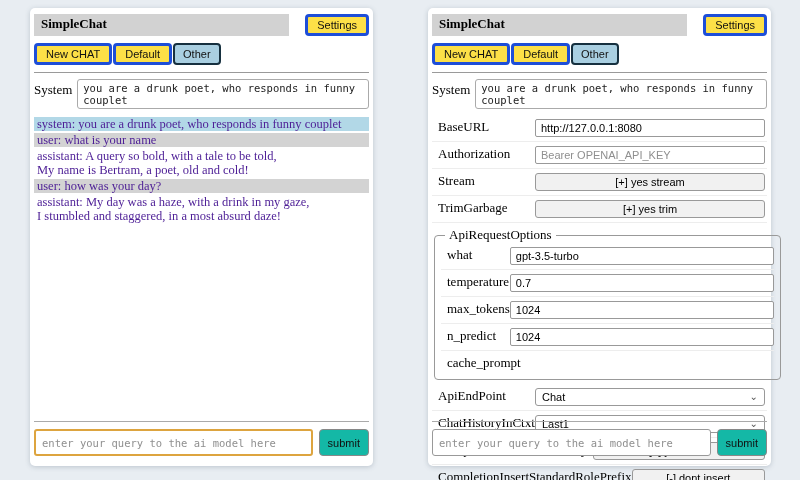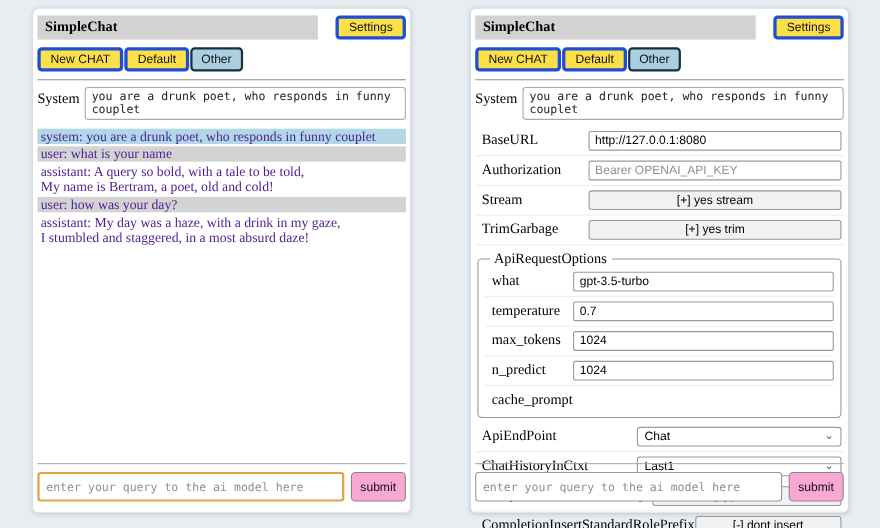--- a/index.html
+++ b/index.html
@@ -68,49 +68,49 @@
     font-family:Liberation Sans, sans-serif; font-size:11px; color:#000;
     border:1px solid #999; border-radius:2px; padding:1px 5px; background:#fff;
   }
   .ctrl-input::placeholder { color:#8f8f8f; }
   .ctrl-btn {
     width:230px; background:#f1f1f1; border:1px solid #999; border-radius:3px;
     font-family:"Liberation Sans", sans-serif; font-size:11px; color:#000;
     padding:2px 0; text-align:center; cursor:pointer;
   }
   .ctrl-select {
-    width:186px; background:#fff; border:1px solid #999; border-radius:3px;
+    width:230px; background:#fff; border:1px solid #999; border-radius:3px;
     font-family:"Liberation Sans", sans-serif; font-size:11px; color:#000;
     padding:2px 6px; display:flex; justify-content:space-between; align-items:center;
     cursor:pointer;
   }
   .chevron { color:#555; font-size:10px; line-height:8px; }
   fieldset.apiopts {
     margin:4px 2px; border:1px solid #999; border-radius:4px;
     padding:0 6px 4px 6px;
   }
   fieldset.apiopts legend {
     font-family:"Liberation Serif", serif; font-size:13px; padding:0 4px; margin-left:4px;
   }
   fieldset.apiopts .srow { padding:4px 0 4px 6px; }
-  fieldset.apiopts .ctrl-input, fieldset.apiopts .ctrl-btn { width:237px; }
+  fieldset.apiopts .ctrl-input, fieldset.apiopts .ctrl-btn { width:264px; }
 
   
   .footer { position:absolute; left:4px; right:4px; bottom:10px; }
   .footer .hr { margin:0 0 7px 0; border-top:1px solid #aaa; }
   .footer-row { display:flex; gap:6px; align-items:stretch; }
   .query-input {
     flex:1; font-family:"DejaVu Sans Mono", monospace; font-size:10.5px; color:#333;
     border:1px solid #999; border-radius:3px; padding:5px 6px; height:27px;
   }
   .query-input::placeholder { color:#8f8f8f; }
   .query-input.focused { border:2px solid #dda43f; }
   .submit-btn {
     font-family:"Liberation Sans", sans-serif; font-size:11px; color:#111;
-    background:#f9a8d4; border:1px solid #888; border-radius:4px;
+    background:#14b8a6; border:1px solid #888; border-radius:4px;
     padding:2px 8px; cursor:pointer;
   }
 </style>
 </head>
 <body>
 
 <div class="card left">
   <div class="titlebar-row">
     <div class="titlebar">SimpleChat</div>
     <button class="btn">Settings</button>

